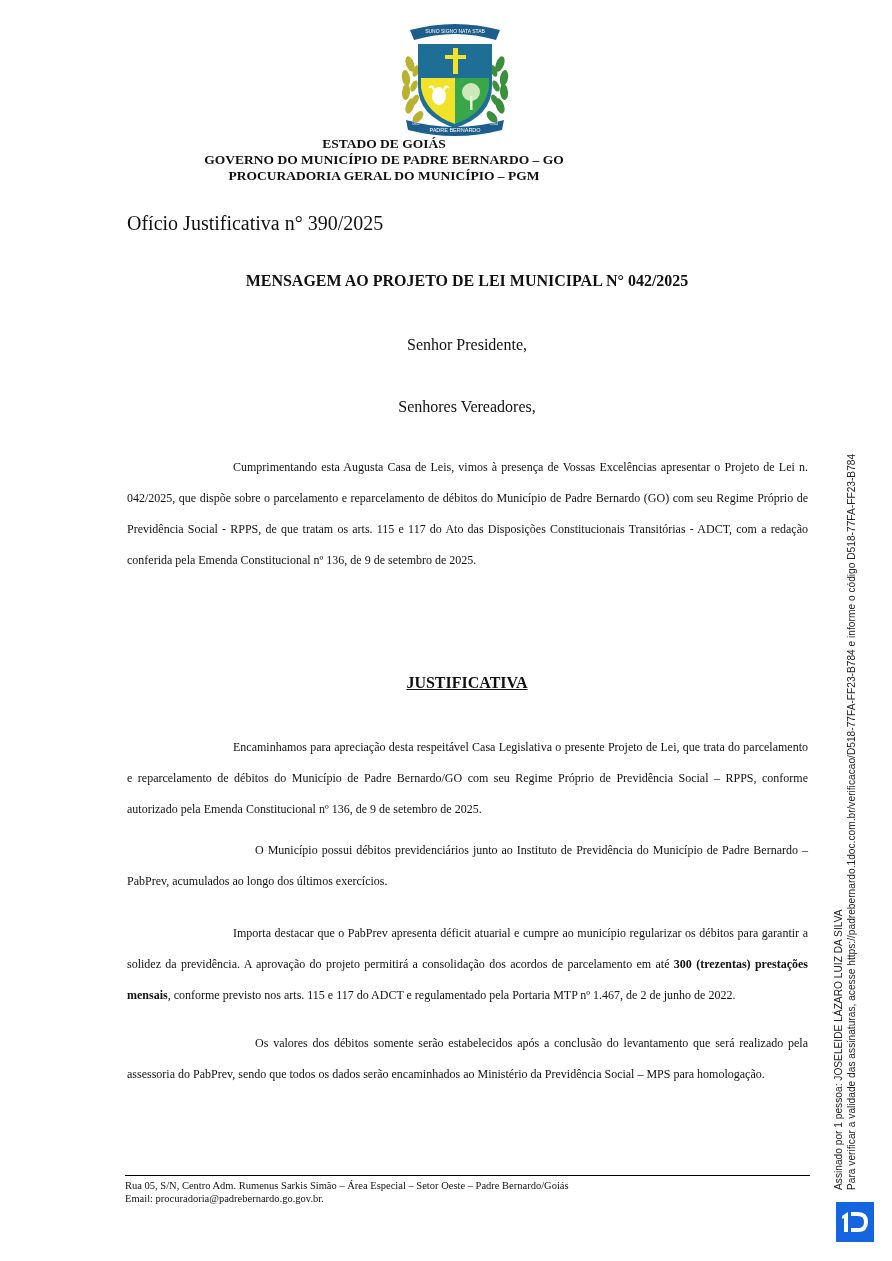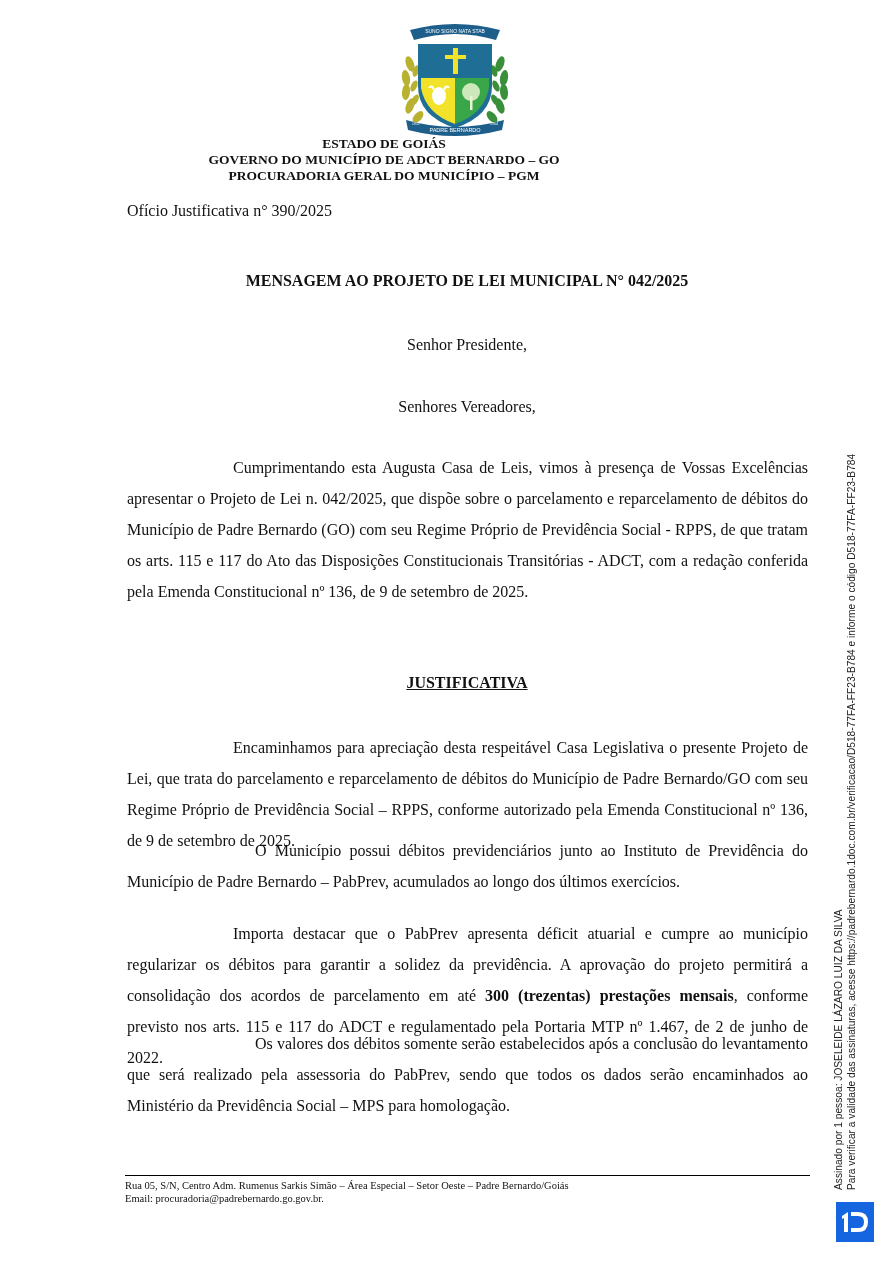--- a/index.html
+++ b/index.html
@@ -28,22 +28,22 @@
       top: 136px;
       width: 768px;
       text-align: center;
       font-weight: bold;
       font-size: 13.5px;
       line-height: 16px;
     }
     .oficio {
       position: absolute;
       left: 127px;
-      top: 202px;
-      font-size: 16px;
+      top: 212px;
+      font-size: 20px;
     }
     .title {
       position: absolute;
       left: 0;
       width: 934px;
       top: 272px;
       text-align: center;
       font-weight: bold;
       font-size: 16px;
     }
@@ -51,21 +51,21 @@
       position: absolute;
       left: 0;
       width: 934px;
       text-align: center;
       font-size: 16px;
     }
     .para {
       position: absolute;
       left: 127px;
       width: 681px;
-      font-size: 16px;
+      font-size: 12px;
       line-height: 31px;
       text-align: justify;
       margin: 0;
     }
     .para .indent {
       display: inline-block;
       width: 106px;
     }
     .para .indent-lg {
       display: inline-block;
@@ -169,21 +169,21 @@
 
     <path d="M10 104 Q59 118 108 104 L106 114 Q59 126 12 114 Z" fill="#1d5f8a"></path>
     <text x="59" y="116" font-size="5.5" fill="#fff" text-anchor="middle" font-family="Liberation Sans, sans-serif">PADRE BERNARDO</text>
     <text x="20" y="109" font-size="3.5" fill="#fff" text-anchor="middle" font-family="Liberation Sans, sans-serif">09-5</text>
     <text x="98" y="109" font-size="3.5" fill="#fff" text-anchor="middle" font-family="Liberation Sans, sans-serif">1964</text>
   </svg>
 </div>
 
 <div class="header">
   <div>ESTADO DE GOIÁS</div>
-  <div>GOVERNO DO MUNICÍPIO DE ADCT BERNARDO – GO</div>
+  <div>GOVERNO DO MUNICÍPIO DE PADRE BERNARDO – GO</div>
   <div>PROCURADORIA GERAL DO MUNICÍPIO – PGM</div>
 </div>
 
 <div class="oficio">Ofício Justificativa n° 390/2025</div>
 
 <div class="title">MENSAGEM AO PROJETO DE LEI MUNICIPAL N° 042/2025</div>
 
 <div class="saudacao" style="top:336px;">Senhor Presidente,</div>
 <div class="saudacao" style="top:398px;">Senhores Vereadores,</div>
 

